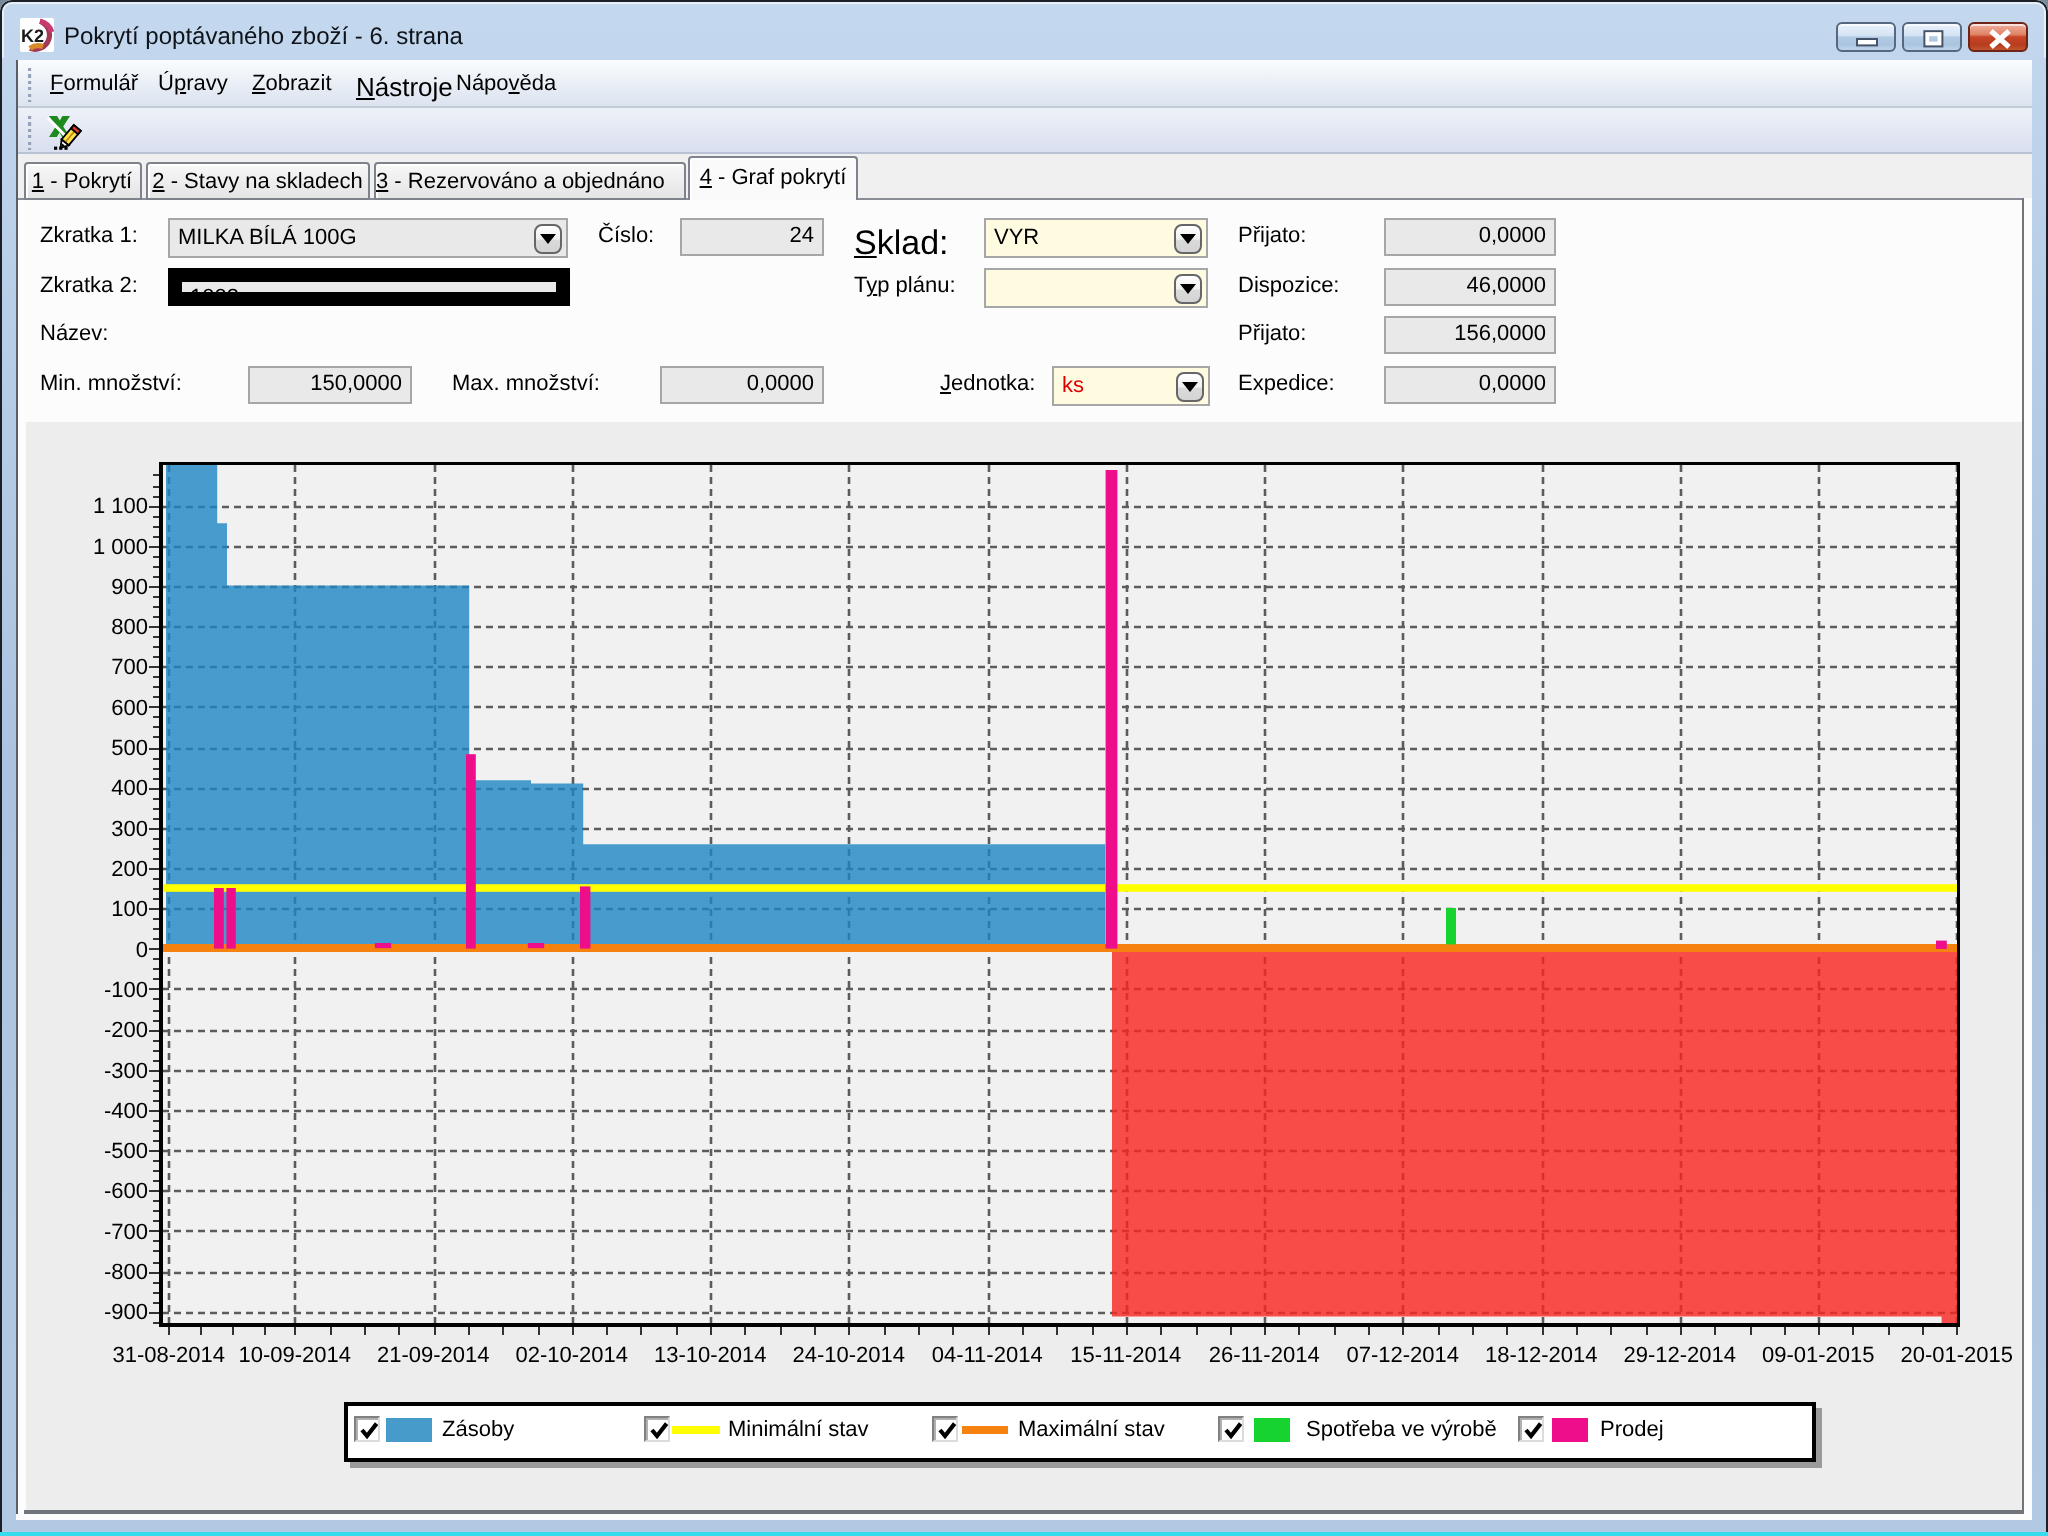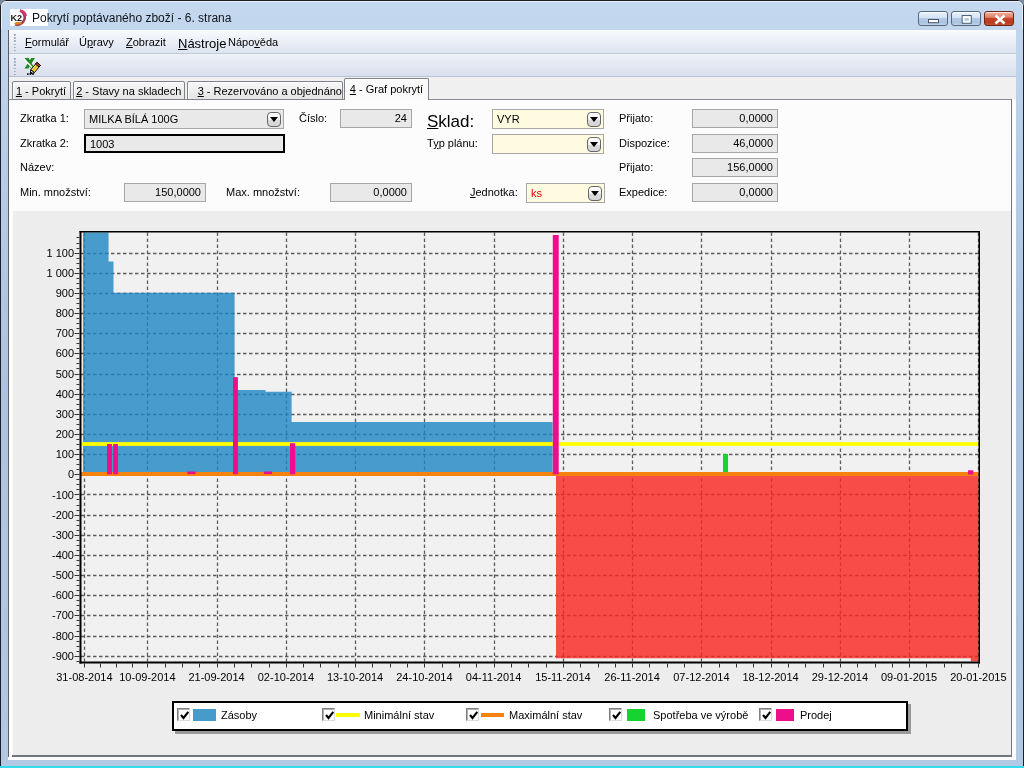--- a/index.html
+++ b/index.html
@@ -5,21 +5,21 @@
 body{width:1024px;height:768px;overflow:hidden;background:#7a8a9a}
 </style></head>
 <body>
 <div style="position:absolute;left:0;top:0;width:1024px;height:768px;background:#a9c3e0;border-radius:6px 6px 0 0;overflow:hidden">
 
   <div style="position:absolute;inset:0;border-radius:6px 6px 0 0;background:linear-gradient(180deg,#c4d8ee 0%,#b7cee8 20%,#abc3e0 50%,#b2c9e3 100%);"></div>
   <div style="position:absolute;inset:0;border-radius:6px 6px 0 0;border:1px solid #1c2026;box-sizing:border-box"></div>
   <div style="position:absolute;left:1px;top:1px;right:1px;height:28px;border-radius:5px 5px 0 0;border:1px solid rgba(255,255,255,.6);border-bottom:none;box-sizing:border-box"></div>
   <div style="position:absolute;left:0;bottom:0;width:100%;height:2px;background:#35dcEe"></div>
 
-  <div style="position:absolute;left:10px;top:9px;width:38px;height:17px;background:#fff;border-radius:1px;overflow:hidden"><svg width="17" height="17">
+  <div style="position:absolute;left:10px;top:9px;width:17px;height:17px;background:#fff;border-radius:1px;overflow:hidden"><svg width="17" height="17">
         <path d="M10,1.6 A7,7 0 1 1 5,15.2" fill="none" stroke="#a23a55" stroke-width="2.6"></path>
         <path d="M10,1.6 A7,7 0 0 1 15.8,7" fill="none" stroke="#c93a6e" stroke-width="2.6"></path>
         <path d="M5,15.2 A7,7 0 0 1 11.5,14.3" fill="none" stroke="#d88a28" stroke-width="2.6"></path>
         <rect x="0" y="5" width="10.5" height="7.5" fill="#fff"></rect>
         <text x="0.5" y="12" font-family="Liberation Sans, sans-serif" font-weight="bold" font-size="9" fill="#1a1a1a">K2</text>
       </svg></div>
   <div style="position:absolute;left:32px;top:11px;font-size:12px;color:#10141a">Pokrytí poptávaného zboží - 6. strana</div>
   <div style="position:absolute;left:918px;top:11px;width:30px;height:15px;background:linear-gradient(#e9f2fc 0%,#d4e2f2 45%,#b3cbe5 50%,#aac4e0 80%,#c0d4ea 100%);border:1px solid #56687f;border-radius:3px;box-sizing:border-box;box-shadow:inset 0 1px 0 rgba(255,255,255,.65)">
       <svg width="29" height="15" style="position:absolute;left:0;top:0">
         <rect x="9.5" y="7.5" width="10" height="3.2" fill="#fff" stroke="#46546a" stroke-width="1"></rect>
@@ -65,37 +65,37 @@
   <div style="position:absolute;left:8.2px;top:30px;width:1px;height:727px;background:#5a5f66"></div>
   <div style="position:absolute;left:9px;top:99px;width:1002px;height:1px;background:#8a8d96"></div>
   <div style="position:absolute;left:9.2px;top:100px;width:1001.5px;height:657px;background:#fcfcfc"></div>
   <div style="position:absolute;left:1010.7px;top:99px;width:1.3px;height:658px;background:#70757c"></div>
   <div style="position:absolute;left:11.7px;top:755px;width:1000.3px;height:2px;background:#70757c"></div>
   <div style="position:absolute;left:1012px;top:99px;width:4px;height:661px;background:#fcfcfc"></div>
   <div style="position:absolute;left:8.2px;top:757px;width:1007.8px;height:3px;background:#fcfcfc"></div>
 
   <div style="position:absolute;left:11.5px;top:81px;width:59px;height:19px;background:linear-gradient(#f8f8f8,#e4e4e4);border:1px solid #7e828a;border-radius:2px 2px 0 0;box-sizing:border-box;font-size:11px;text-align:center;line-height:18px;box-shadow:inset 0 1px 0 #fff,inset 1px 0 0 #fff"><span style="text-decoration:underline">1</span> - Pokrytí</div>
   <div style="position:absolute;left:72.5px;top:81px;width:112.5px;height:19px;background:linear-gradient(#f8f8f8,#e4e4e4);border:1px solid #7e828a;border-radius:2px 2px 0 0;box-sizing:border-box;font-size:11px;text-align:center;line-height:18px;box-shadow:inset 0 1px 0 #fff,inset 1px 0 0 #fff"><span style="text-decoration:underline">2</span> - Stavy na skladech</div>
-  <div style="position:absolute;left:187px;top:81px;width:156px;height:19px;background:linear-gradient(#f8f8f8,#e4e4e4);border:1px solid #7e828a;border-radius:2px 2px 0 0;box-sizing:border-box;font-size:11px;text-align:right;line-height:18px;box-shadow:inset 0 1px 0 #fff,inset 1px 0 0 #fff"><span style="text-decoration:underline">3</span> - Rezervováno a objednáno</div>
+  <div style="position:absolute;left:187px;top:81px;width:156px;height:19px;background:linear-gradient(#f8f8f8,#e4e4e4);border:1px solid #7e828a;border-radius:2px 2px 0 0;box-sizing:border-box;font-size:11px;text-align:left;line-height:18px;box-shadow:inset 0 1px 0 #fff,inset 1px 0 0 #fff"><span style="text-decoration:underline">3</span> - Rezervováno a objednáno</div>
   <div style="position:absolute;left:344px;top:78px;width:85px;height:22px;background:#fafafa;border:1px solid #7e828a;border-bottom:none;border-radius:2px 2px 0 0;box-sizing:border-box;font-size:11px;text-align:center;line-height:21px;z-index:5;box-shadow:inset 0 1px 0 #fff,inset 1px 0 0 #fff"><span style="text-decoration:underline">4</span> - Graf pokrytí</div>
 
   <div style="position:absolute;left:20px;top:112px;font-size:11px;color:#000">Zkratka 1:</div>
     <div style="position:absolute;left:84px;top:109px;width:200px;height:20px;background:#e9e9e9;border:1px solid #a6a6a6;box-sizing:border-box;font-size:11px;line-height:18px;color:#000;padding-left:4px">MILKA BÍLÁ 100G<div style="position:absolute;right:2px;top:1.5px;width:14px;height:15px;background:linear-gradient(#ffffff,#f0f0f0 50%,#dadada 55%,#d4d4d4);border:1.5px solid #666;border-radius:4px;box-sizing:border-box">
         <div style="position:absolute;left:2px;top:4px;width:0;height:0;border:4px solid transparent;border-top:5px solid #000;border-bottom:none"></div>
       </div></div>
     <div style="position:absolute;left:299px;top:112px;font-size:11px;color:#000">Číslo:</div>
     <div style="position:absolute;left:340px;top:109px;width:72px;height:19px;background:#e9e9e9;border:1px solid #a6a6a6;box-sizing:border-box;font-size:11px;line-height:17px;color:#000;padding-right:4px;text-align:right;overflow:hidden;white-space:nowrap">24</div>
     <div style="position:absolute;left:427px;top:112px;font-size:17px;color:#000"><span style="text-decoration:underline">S</span>klad:</div>
     <div style="position:absolute;left:492px;top:109px;width:112px;height:20px;background:#fffbe1;border:1px solid #a6a6a6;box-sizing:border-box;font-size:11px;line-height:18px;color:#000;padding-left:4px">VYR<div style="position:absolute;right:2px;top:1.5px;width:14px;height:15px;background:linear-gradient(#ffffff,#f0f0f0 50%,#dadada 55%,#d4d4d4);border:1.5px solid #666;border-radius:4px;box-sizing:border-box">
         <div style="position:absolute;left:2px;top:4px;width:0;height:0;border:4px solid transparent;border-top:5px solid #000;border-bottom:none"></div>
       </div></div>
     <div style="position:absolute;left:619px;top:112px;font-size:11px;color:#000">Přijato:</div>
     <div style="position:absolute;left:692px;top:109px;width:86px;height:19px;background:#e9e9e9;border:1px solid #a6a6a6;box-sizing:border-box;font-size:11px;line-height:17px;color:#000;padding-right:4px;text-align:right;overflow:hidden;white-space:nowrap">0,0000</div>
     <div style="position:absolute;left:20px;top:137px;font-size:11px;color:#000">Zkratka 2:</div>
-    <div style="position:absolute;left:84px;top:134px;width:201px;height:19px;background:#e9e9e9;border:2px solid #000000;box-sizing:border-box;font-size:11px;line-height:17px;color:#000;padding-left:4px;overflow:hidden;white-space:nowrap">1003</div>
+    <div style="position:absolute;left:84px;top:134px;width:201px;height:19px;background:#e9e9e9;border:7px solid #000000;box-sizing:border-box;font-size:11px;line-height:17px;color:#000;padding-left:4px;overflow:hidden;white-space:nowrap">1003</div>
     <div style="position:absolute;left:427px;top:137px;font-size:11px;color:#000">T<span style="text-decoration:underline">y</span>p plánu:</div>
     <div style="position:absolute;left:492px;top:134px;width:112px;height:20px;background:#fffbe1;border:1px solid #a6a6a6;box-sizing:border-box;font-size:11px;line-height:18px;color:#000;padding-left:4px">
       <div style="position:absolute;right:2px;top:1.5px;width:14px;height:15px;background:linear-gradient(#ffffff,#f0f0f0 50%,#dadada 55%,#d4d4d4);border:1.5px solid #666;border-radius:4px;box-sizing:border-box">
         <div style="position:absolute;left:2px;top:4px;width:0;height:0;border:4px solid transparent;border-top:5px solid #000;border-bottom:none"></div>
       </div>
     </div>
     <div style="position:absolute;left:619px;top:137px;font-size:11px;color:#000">Dispozice:</div>
     <div style="position:absolute;left:692px;top:134px;width:86px;height:19px;background:#e9e9e9;border:1px solid #a6a6a6;box-sizing:border-box;font-size:11px;line-height:17px;color:#000;padding-right:4px;text-align:right;overflow:hidden;white-space:nowrap">46,0000</div>
     <div style="position:absolute;left:20px;top:161px;font-size:11px;color:#000">Název:</div>
     <div style="position:absolute;left:619px;top:161px;font-size:11px;color:#000">Přijato:</div>

